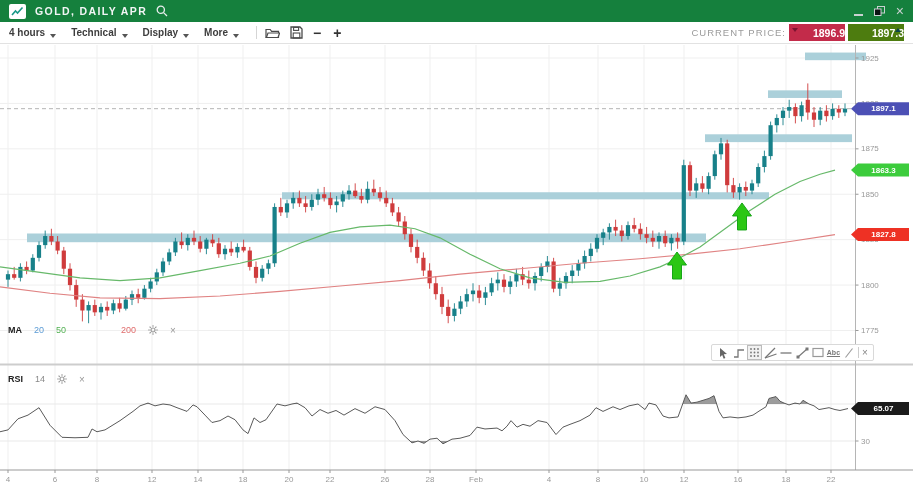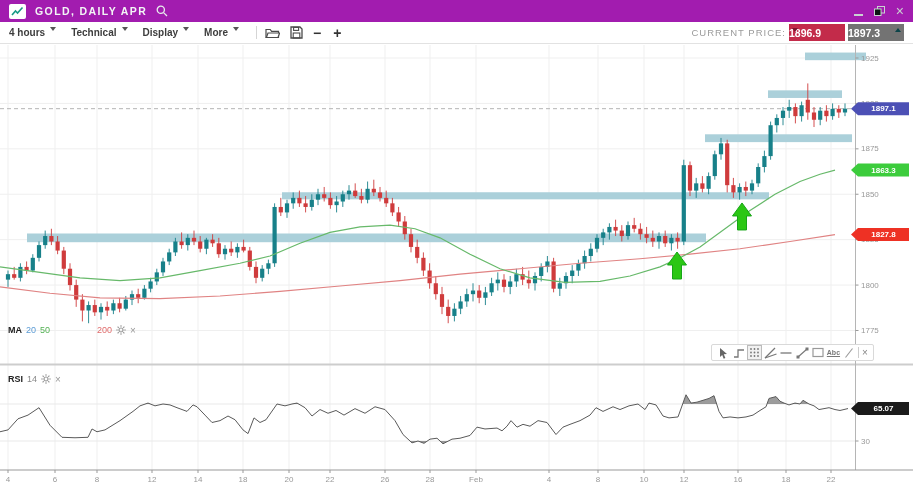--- a/index.html
+++ b/index.html
@@ -1,46 +1,46 @@
 <!DOCTYPE html>
 <html><head>
 <meta charset="utf-8">
 <style>
   html,body{margin:0;padding:0}
   body{width:913px;height:493px;position:relative;overflow:hidden;background:#fff;
        font-family:"Liberation Sans",sans-serif;-webkit-font-smoothing:antialiased}
   
-  .titlebar{position:absolute;top:0;left:0;width:913px;height:22px;background:#a21caf;
+  .titlebar{position:absolute;top:0;left:0;width:913px;height:22px;background:#15803d;
             display:flex;align-items:center;padding:0 9px;box-sizing:border-box}
   .logo{width:17px;height:15px;background:#fff;border-radius:2px;display:flex;align-items:center;justify-content:center}
   .app-title{color:#f2f5f5;font-size:10.5px;font-weight:bold;letter-spacing:1.4px;margin-left:9px}
   .search-ic{margin-left:9px;display:flex}
   .win-controls{margin-left:auto;display:flex;align-items:center;gap:11px}
   .win-controls span{color:#c9d1d1;font-size:12px;line-height:10px;cursor:default}
   .min-glyph{display:inline-block;width:9px;border-bottom:2px solid #c9d1d1;height:7px}
   
   .toolbar{position:absolute;top:22px;left:0;width:913px;height:22px;background:#fff;
            border-bottom:1px solid #e2e2e2;display:flex;align-items:center;padding:0 9px;box-sizing:border-box}
-  .dd{display:flex;align-items:flex-start;margin-right:15px;font-size:10px;font-weight:600;color:#3d3d3d;cursor:pointer}
+  .dd{display:flex;align-items:flex-end;margin-right:15px;font-size:10px;font-weight:600;color:#3d3d3d;cursor:pointer}
   .caret{width:0;height:0;border-left:3.5px solid transparent;border-right:3.5px solid transparent;
          border-top:4px solid #555;margin-left:5px}
   .tb-sep{width:1px;height:13px;background:#d5d5d5;margin:0 8px 0 2px}
   .tb-ic{margin-right:10px;display:flex;align-items:center;cursor:pointer}
   .tb-txt{font-size:14px;font-weight:bold;color:#333;margin-right:12px;cursor:pointer;line-height:14px}
   .cp-group{margin-left:auto;display:flex;align-items:center}
   .cp-label{font-size:9.5px;color:#9b9b9b;letter-spacing:1px;}
-  .price-badge{width:56px;height:17px;display:flex;align-items:center;justify-content:flex-start;
+  .price-badge{width:56px;height:17px;display:flex;align-items:center;justify-content:flex-end;
                color:#fff;font-size:10.5px;font-weight:bold;position:relative;margin-left:3px}
   .tick-dn{position:absolute;left:3px;top:4px;width:0;height:0;border-left:3px solid transparent;
            border-right:3px solid transparent;border-top:4px solid #7d1430}
   .tick-up{position:absolute;right:3px;top:4px;width:0;height:0;border-left:3px solid transparent;
            border-right:3px solid transparent;border-bottom:4px solid #0b4449}
   
   .chart-wrap{position:absolute;top:45px;left:0;width:784px;height:448px;background:#fff}
-  .overlay-label{position:absolute;display:flex;align-items:center;gap:4px;font-size:9px;color:#333}
+  .overlay-label{position:absolute;display:flex;align-items:center;gap:12px;font-size:9px;color:#333}
   .overlay-label b{font-weight:bold;color:#222}
   .ind-x{color:#9a9a9a;font-size:10px;line-height:9px;cursor:pointer}
   .gear{display:flex;cursor:pointer}
   .draw-toolbar{position:absolute;left:711px;top:299px;width:163px;height:17px;background:#fff;
                 border:1px solid #d9d9d9;border-radius:2px;display:flex;align-items:center;
                 justify-content:space-between;padding:0 5px;box-sizing:border-box}
   .dt-ic{display:flex;align-items:center;justify-content:center;width:13px;height:13px;cursor:pointer}
   .dt-active{background:#f1f1f1;outline:1px solid #bbb}
   .dt-sep{width:1px;height:11px;background:#ccc}
   .dt-close{color:#888;font-size:10px;line-height:10px;cursor:pointer}
@@ -107,21 +107,21 @@
       </svg>
   </span>
   <span class="tb-txt">−</span>
   <span class="tb-txt">+</span>
   <div class="cp-group">
     <span class="cp-label">CURRENT PRICE:</span>
     <span class="price-badge" id="bid-badge" style="background: rgb(195, 43, 74);">
         <span class="tick-dn"></span>
         <span>1896.9</span>
       </span>
-    <span class="price-badge" id="ask-badge" style="background: #737373;">
+    <span class="price-badge" id="ask-badge" style="background: #4d7c0f;">
         <span>1897.3</span>
         <span class="tick-up"></span>
       </span>
   </div>
 </div>
 
 <div class="chart-wrap">
   <svg id="chart" width="913" height="448">
       <line x1="8" y1="0" x2="8" y2="425" stroke="#efefef"></line>
       <line x1="55" y1="0" x2="55" y2="425" stroke="#efefef"></line>

